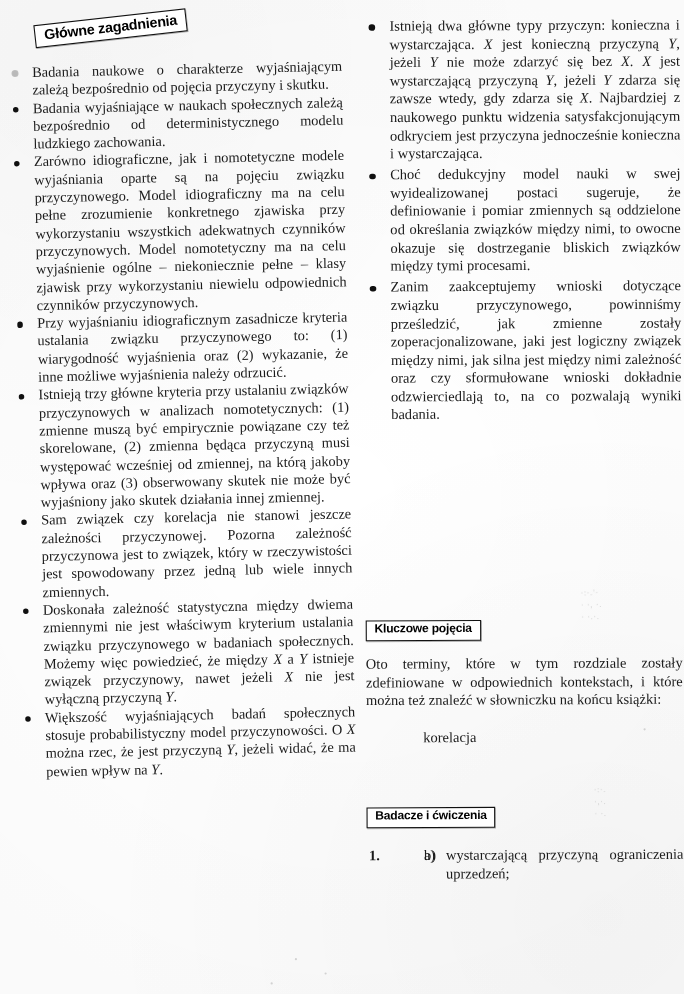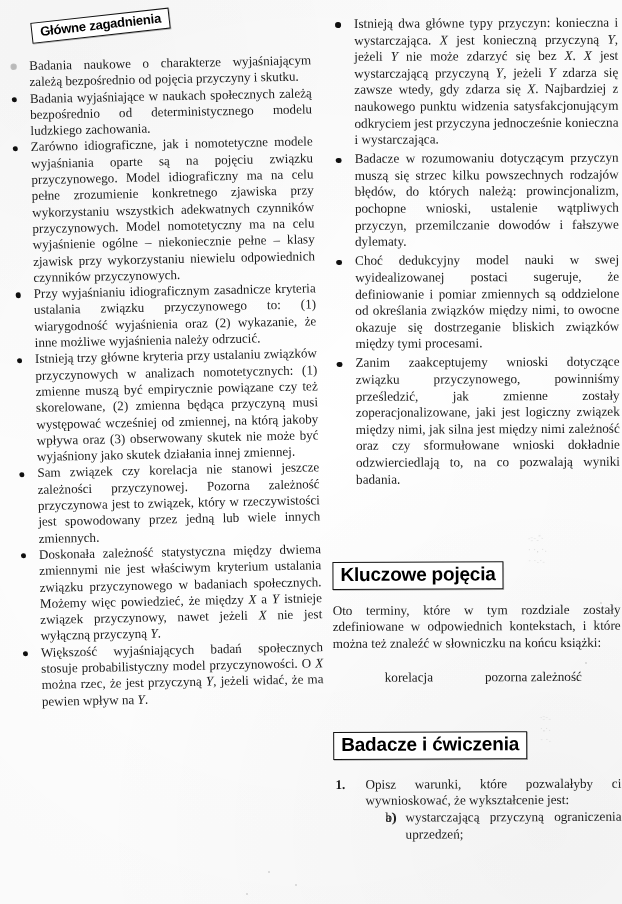--- a/index.html
+++ b/index.html
@@ -53,21 +53,21 @@
   }
 
   
   .section-box {
     display: inline-block;
     border: 1.2px solid #111;
     padding: 2px 7px 3px 7px;
     background: #fff;
     font-family: "Liberation Sans", "DejaVu Sans", sans-serif;
     font-weight: bold;
-    font-size: 19px;
+    font-size: 11px;
     letter-spacing: -0.2px;
     line-height: 1.08;
     color: #000;
     box-shadow: 0.6px 0.8px 0 rgba(0,0,0,0.30);
   }
   #topic-box-wrap {
     position: absolute;
     left: 24px;
     top: 13px;
     transform: rotate(-5.2deg);
@@ -265,47 +265,41 @@
 
   <div class="column" id="right-column">
 
     <ul class="bullets" id="right-bullets" style="margin-top:6px;">
       <li>
         <span class="bullet-dot"></span>
         <span class="para">Istnieją dwa główne typy przyczyn: konieczna i wystarczająca. <em class="var">X</em> jest konieczną przyczyną <em class="var">Y</em>, jeżeli <em class="var">Y</em> nie może zdarzyć się bez <em class="var">X</em>. <em class="var">X</em> jest wystarczającą przyczyną <em class="var">Y</em>, jeżeli <em class="var">Y</em> zdarza się zawsze wtedy, gdy zdarza się <em class="var">X</em>. Najbardziej z naukowego punktu widzenia satysfakcjonującym odkryciem jest przyczyna jednocześnie konieczna i wystarczająca.</span>
       </li>
       <li>
         <span class="bullet-dot"></span>
-        <span class="para">Badacze w rozumowaniu dotyczącym przyczyn muszą się strzec kilku powszechnych rodzajów błędów, do których należą: prowincjonalizm, pochopne wnioski, ustalenie wątpliwych przyczyn, przemilczanie dowodów i fałszywe dylematy.</span>
-      </li>
-      <li>
-        <span class="bullet-dot"></span>
         <span class="para">Choć dedukcyjny model nauki w swej wyidealizowanej postaci sugeruje, że definiowanie i pomiar zmiennych są oddzielone od określania związków między nimi, to owocne okazuje się dostrzeganie bliskich związków między tymi procesami.</span>
       </li>
       <li>
         <span class="bullet-dot"></span>
         <span class="para">Zanim zaakceptujemy wnioski dotyczące związku przyczynowego, powinniśmy prześledzić, jak zmienne zostały zoperacjonalizowane, jaki jest logiczny związek między nimi, jak silna jest między nimi zależność oraz czy sformułowane wnioski dokładnie odzwierciedlają to, na co pozwalają wyniki badania.</span>
       </li>
     </ul>
 
     <div id="key-terms-section">
       <span class="section-box">Kluczowe pojęcia</span>
       <div id="key-terms-intro">Oto terminy, które w tym rozdziale zostały zdefiniowane w odpowiednich kontekstach, i które można też znaleźć w słowniczku na końcu książki:</div>
       <div id="terms-row">
         <span class="term-a">korelacja</span>
-        <span class="term-b">pozorna zależność</span>
       </div>
     </div>
 
     <div id="questions-section">
       <span class="section-box">Badacze i ćwiczenia</span>
       <ol class="questions">
         <li>
           <span class="q-num">1.</span>
-          <span>Opisz warunki, które pozwalałyby ci wywnioskować, że wykształcenie jest:</span>
           <ol class="sub-items">
             <li>
               <span class="sub-label">a)</span>
             </li>
             <li>
               <span class="sub-label">b)</span>
               <span>wystarczającą przyczyną ograniczenia uprzedzeń;</span>
             </li>
           </ol>
         </li>

